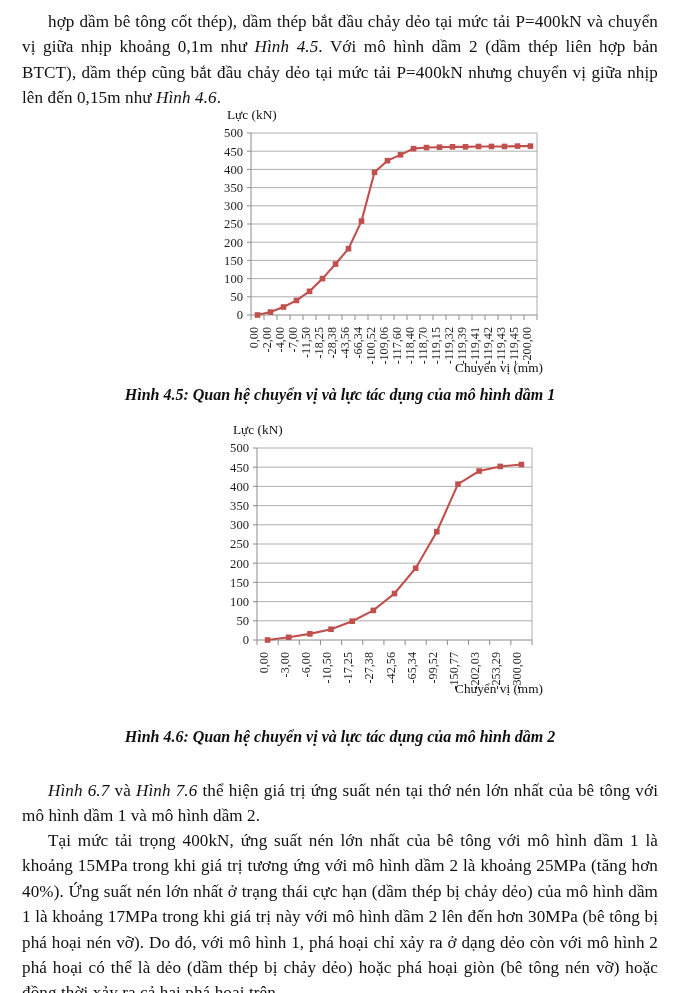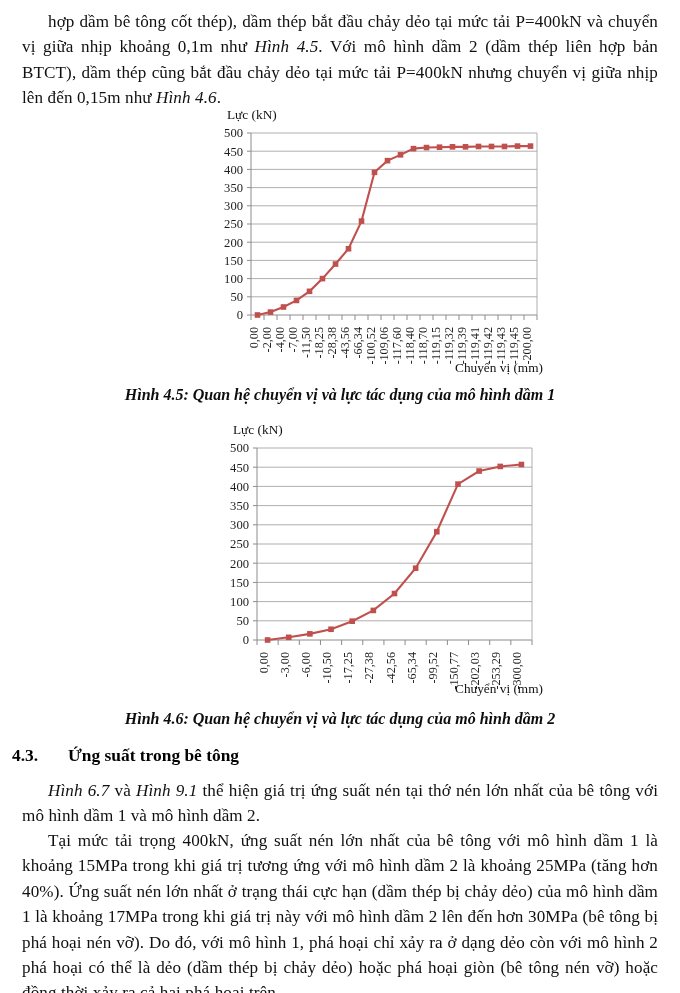--- a/index.html
+++ b/index.html
@@ -50,21 +50,21 @@
     position: absolute;
     left: 22px;
     width: 636px;
     text-align: center;
     font-style: italic;
     font-weight: bold;
     font-size: 16px;
     color: #0d0d0d;
   }
   #caption-45 { top: 386px; }
-  #caption-46 { top: 710px; }
+  #caption-46 { top: 728px; }
 
   
   #section-heading {
     position: absolute;
     left: 12px;
     top: 745px;
     width: 646px;
     font-weight: bold;
     font-size: 17.4px;
     color: #000;
@@ -335,21 +335,18 @@
           <rect x="408.16" y="63.30" width="5.6" height="5.6" class="series-marker" fill="#C0504D"></rect>
           <rect x="429.32" y="50.24" width="5.6" height="5.6" class="series-marker" fill="#C0504D"></rect>
           <rect x="450.47" y="45.63" width="5.6" height="5.6" class="series-marker" fill="#C0504D"></rect>
           <rect x="471.62" y="43.71" width="5.6" height="5.6" class="series-marker" fill="#C0504D"></rect>
         </g>
     </svg>
   </div>
 
   <div class="figure-caption" id="caption-46">Hình 4.6: Quan hệ chuyển vị và lực tác dụng của mô hình dầm 2</div>
 
-  <div id="section-heading">
-    <span class="sec-num">4.3.</span><span>Ứng suất trong bê tông</span>
-  </div>
-
-  <p class="para indent" id="para-2"><i>Hình 6.7</i> và <i>Hình 9.1</i> thể hiện giá trị ứng suất nén tại thớ nén lớn nhất của bê tông với mô hình dầm 1 và mô hình dầm 2.</p>
+
+  <p class="para indent" id="para-2"><i>Hình 6.7</i> và <i>Hình 7.6</i> thể hiện giá trị ứng suất nén tại thớ nén lớn nhất của bê tông với mô hình dầm 1 và mô hình dầm 2.</p>
 
   <p class="para indent" id="para-3">Tại mức tải trọng 400kN, ứng suất nén lớn nhất của bê tông với mô hình dầm 1 là khoảng 15MPa trong khi giá trị tương ứng với mô hình dầm 2 là khoảng 25MPa (tăng hơn 40%). Ứng suất nén lớn nhất ở trạng thái cực hạn (dầm thép bị chảy dẻo) của mô hình dầm 1 là khoảng 17MPa trong khi giá trị này với mô hình dầm 2 lên đến hơn 30MPa (bê tông bị phá hoại nén vỡ). Do đó, với mô hình 1, phá hoại chỉ xảy ra ở dạng dẻo còn với mô hình 2 phá hoại có thể là dẻo (dầm thép bị chảy dẻo) hoặc phá hoại giòn (bê tông nén vỡ) hoặc đồng thời xảy ra cả hai phá hoại trên.</p>
 
 </div>
 
 </body></html>

